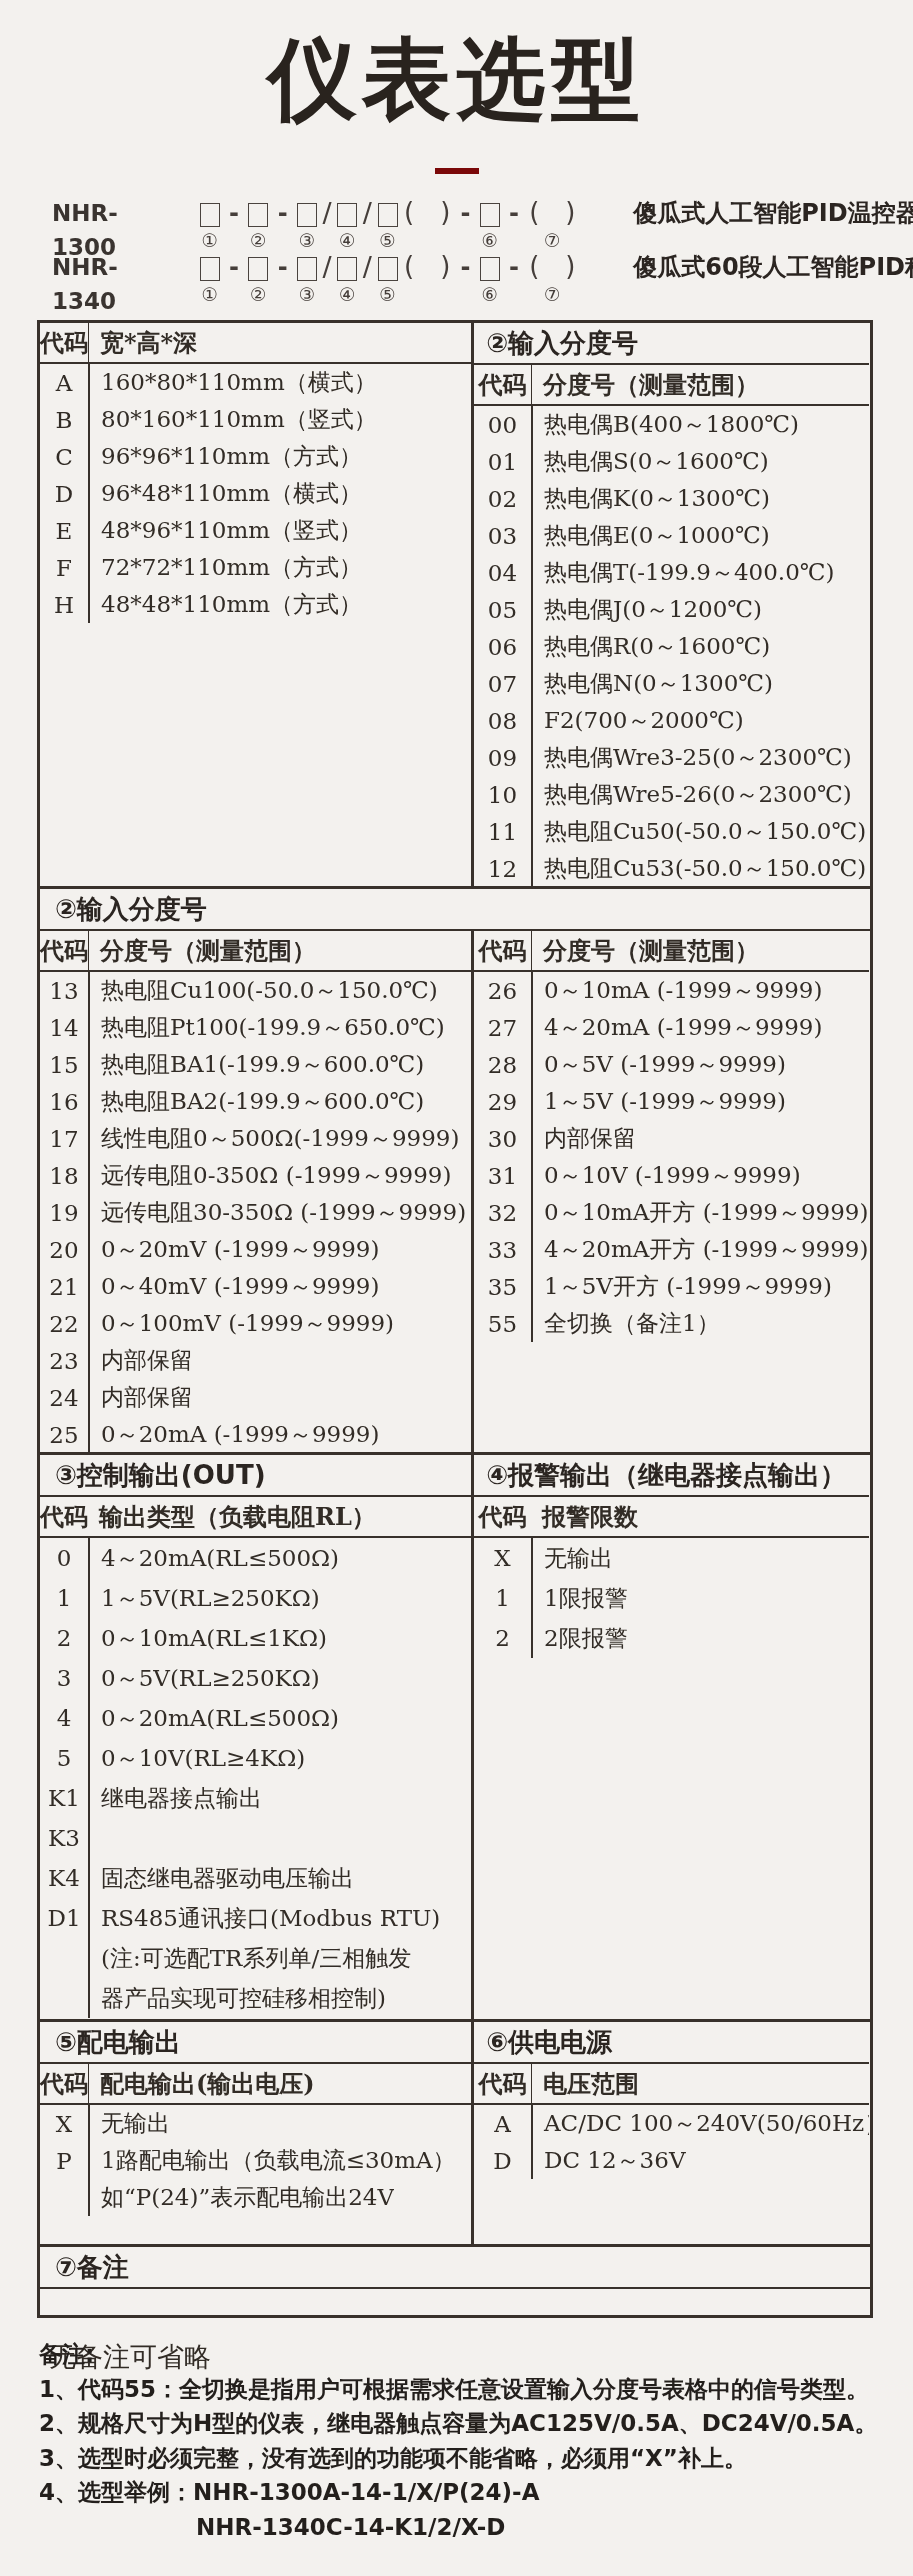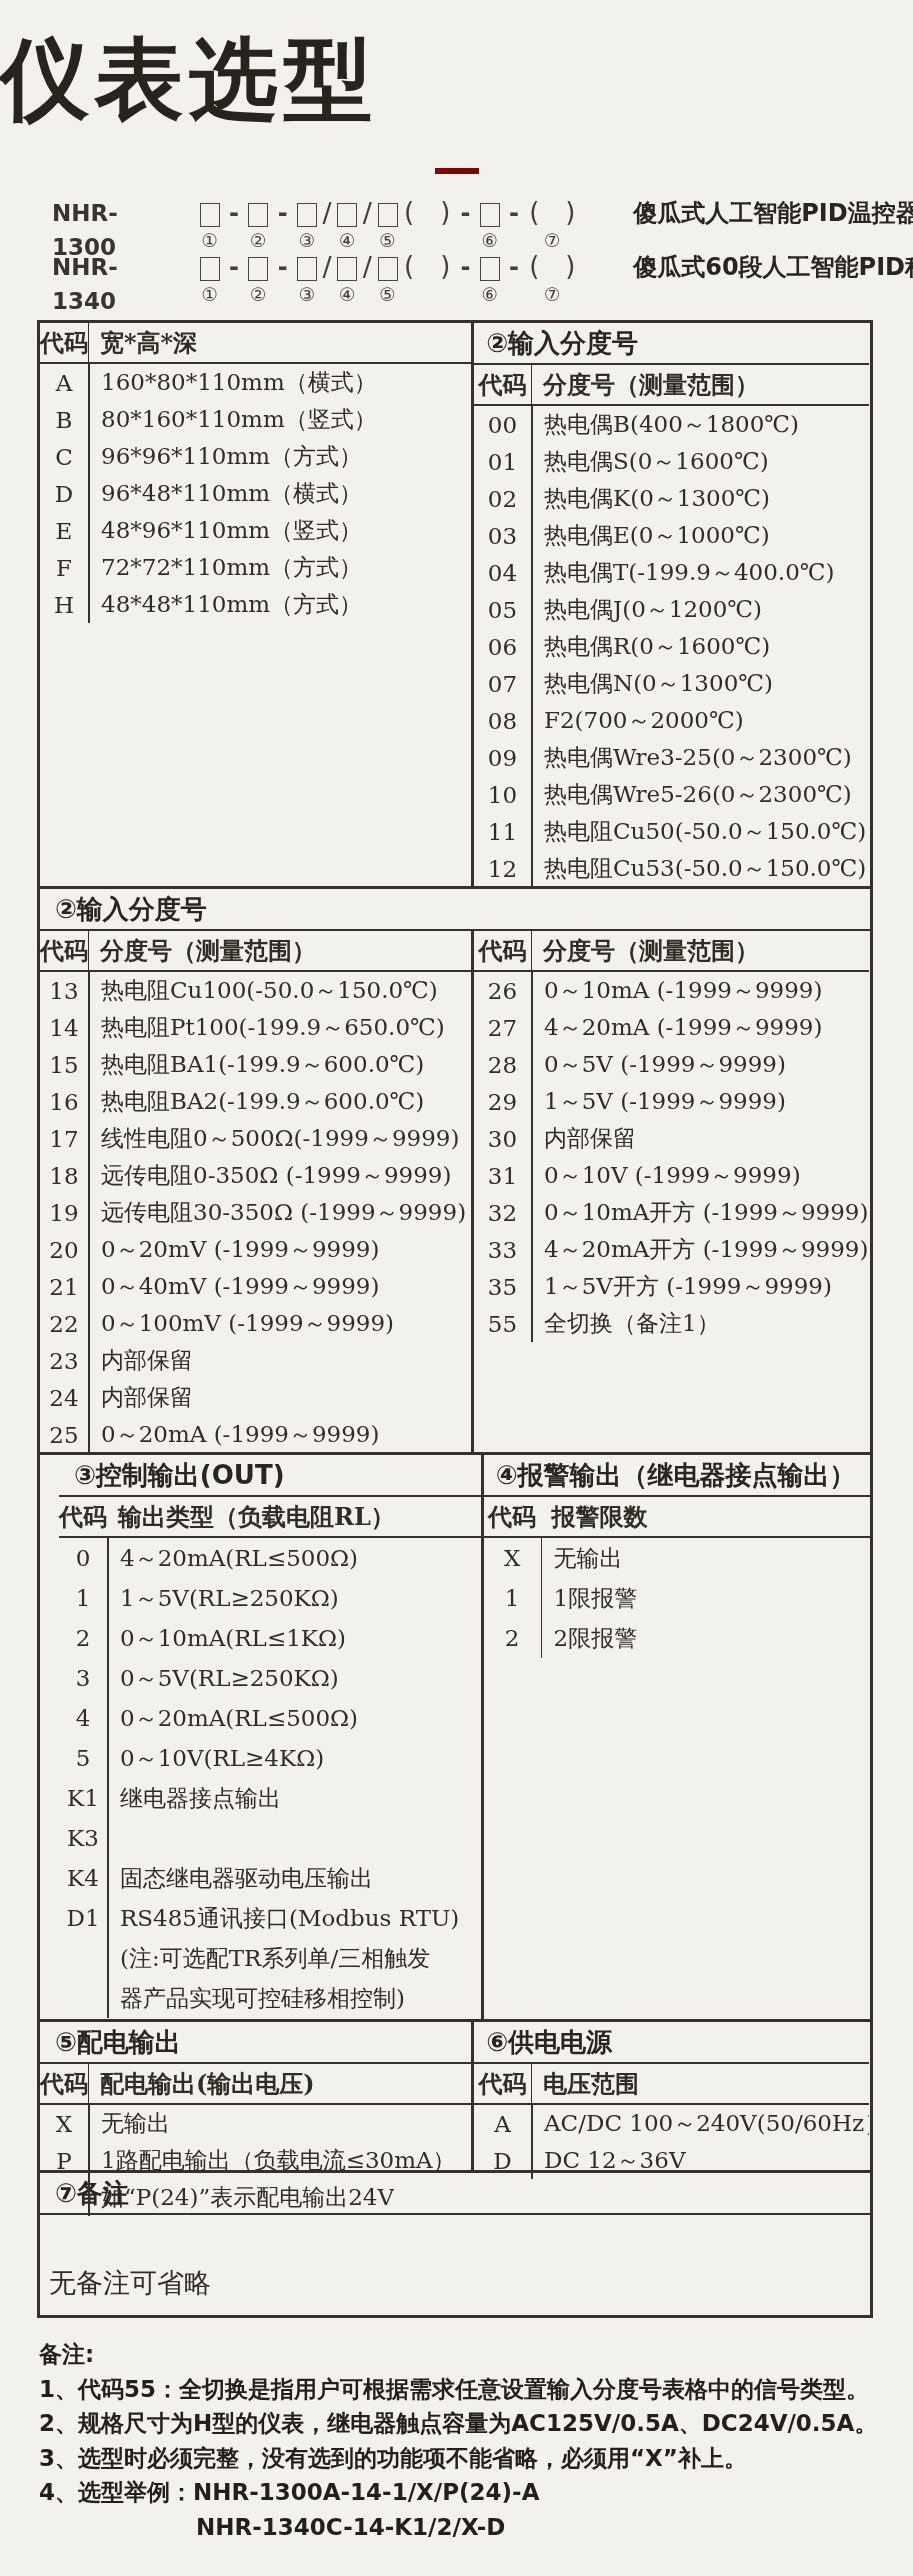--- a/index.html
+++ b/index.html
@@ -4,21 +4,21 @@
 <style>
   html,body{margin:0;padding:0;}
   body{background:#e9e7e5;}
   .page{
     position:relative;width:913px;height:2576px;margin:0 auto;
     background:#f3f1ee;overflow:hidden;
     font-family:"DejaVu Serif","Liberation Serif",serif;color:#322c26;
   }
   
   .title{
-    margin:33px 0 0;text-align:left;
+    margin:33px 0 0;text-align:center;
     font-family:"DejaVu Sans","Liberation Sans",sans-serif;
     font-weight:900;font-size:89px;line-height:1.05;letter-spacing:5.5px;color:#29231e;
   }
   .red-dash{width:44px;height:5.5px;margin:42px auto 0;background:#7a0808;}
   
   .models{margin:22px 0 0 52px;}
   .model-row{display:flex;align-items:flex-start;height:54px;gap:32px;}
   .model-name{
     font-family:"DejaVu Sans","Liberation Sans",sans-serif;font-weight:700;
     font-size:23px;line-height:34px;width:113px;flex:none;color:#3a3430;
@@ -39,22 +39,22 @@
   }
   
   .big-table{
     position:absolute;left:37px;top:320px;width:836px;height:1998px;
     border:3.7px solid #38312b;box-sizing:border-box;background:#f3f1ee;
   }
   .zone{box-sizing:border-box;}
   .zone + .zone{border-top:3.7px solid #38312b;}
   .zA{height:563px;}
   .zB{height:566px;}
-  .zC{height:567px;padding-left:19px;}
-  .zD{height:151px;}
+  .zC{height:567px;}
+  .zD{height:225px;}
   .zE{height:96px;}
   .split{display:flex;align-items:stretch;}
   .zBsplit{height:521px;}
   .zC.split,.zA.split,.zD.split{align-items:stretch;}
   .half{box-sizing:border-box;}
   .hleft{width:434px;border-right:3.7px solid #38312b;}
   .hright{width:395px;}
   .band{
     height:42px;box-sizing:border-box;border-bottom:2.8px solid #38312b;
     display:flex;align-items:center;padding-left:14.8px;

